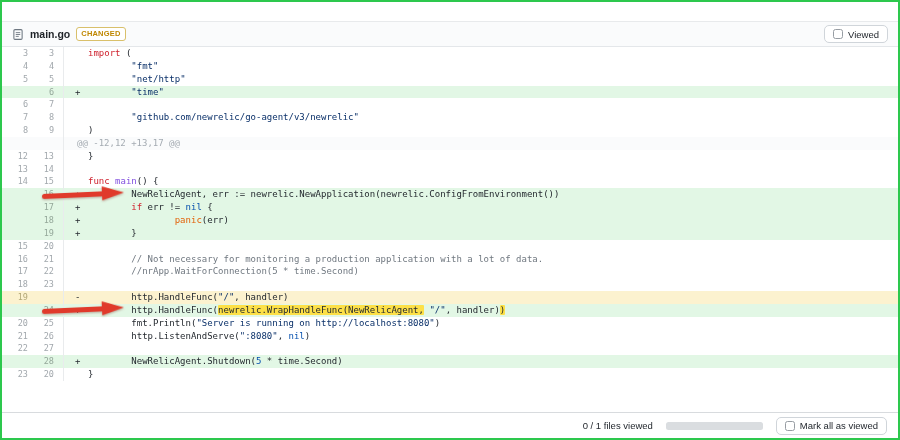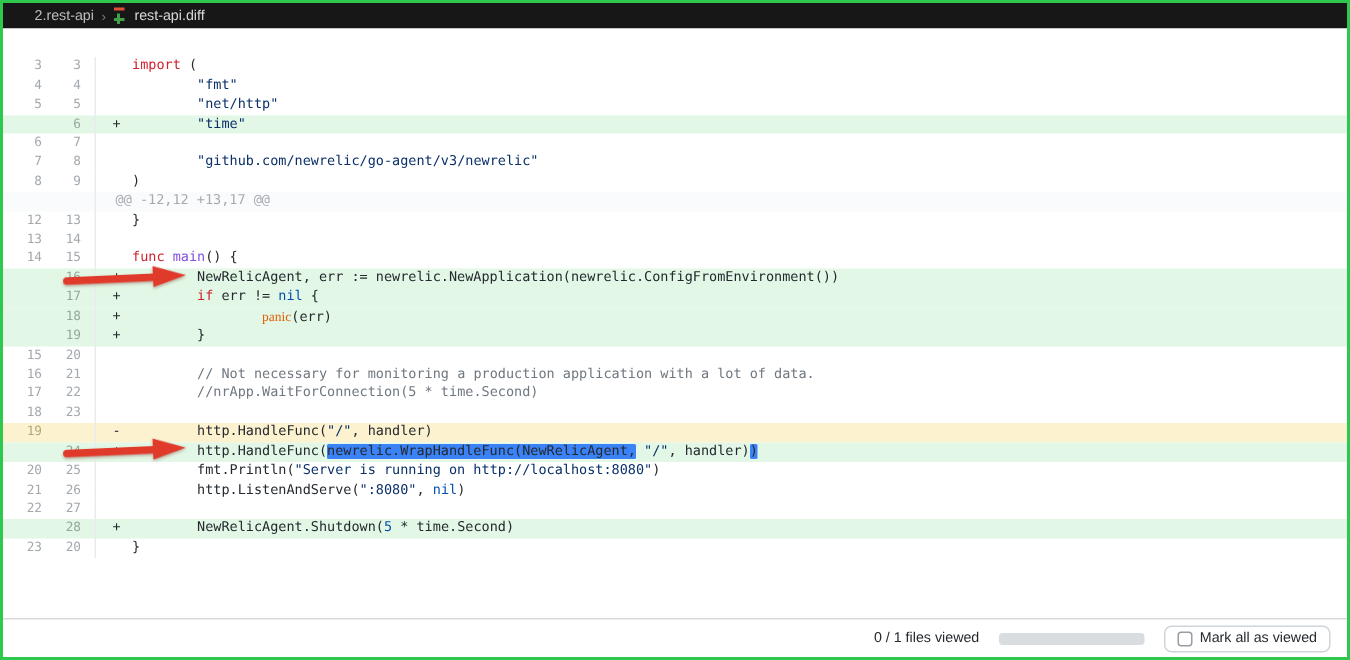--- a/index.html
+++ b/index.html
@@ -44,56 +44,60 @@
   .row.del { background:#fcf2cf; }
   .row.del .ln { color:#b3a878; }
   .row.hunk { background:#fafbfc; }
   .row.hunk .marker { width:0; padding:0; }
   .row.hunk .code { padding-left:13px; color:#a4abb2; }
 
   .tk-k { color:#cf222e; }
   .tk-s { color:#0a3069; }
   .tk-n { color:#0550ae; }
   .tk-f { color:#8250df; }
-  .tk-b { color:#e36209;font-family:Liberation Serif, serif; }
+  .tk-b { color:#e36209; }
   .tk-c { color:#707880; }
-  .tk-h { background:#3b82f6; border-radius:1px; }
+  .tk-h { background:#fde047; border-radius:1px; }
 
   
   .arrow { position:absolute; left:40px; top:50%; width:82px; height:16px; transform:translateY(-55%) rotate(-2.5deg); z-index:3; filter:drop-shadow(0.5px 1px 1px rgba(120,40,30,.4)); pointer-events:none; }
   .arrow::before { content:""; position:absolute; left:0; top:5.5px; width:63px; height:5.5px; background:#e03a2b; border-radius:3px; }
   .arrow::after { content:""; position:absolute; right:0; top:1px; width:0; height:0; border-top:7px solid transparent; border-bottom:7px solid transparent; border-left:22px solid #e03a2b; }
 
   
   .footer { height:26px; flex:none; border-top:1px solid #d8dbde; background:#fff; display:flex; align-items:center; justify-content:flex-end; gap:13px; padding-right:11px; font-size:9.5px; color:#24292f; }
   .progress { width:97px; height:8px; background:#dadde0; border-radius:2.5px; }
 
   .docicon { flex:none; display:inline-flex; }
 </style>
 </head>
 <body>
 
 <div class="window">
 
-  <div class="topbar">
-    <span class="crumb-folder">2.rest-api</span>
-    <span class="crumb-sep">›</span>
-    <span class="difficon">
-        <i class="minus"></i>
-        <i class="plus-h"></i>
-        <i class="plus-v"></i>
-      </span>
-    <span class="crumb-file">rest-api.diff</span>
-  </div>
 
   <div class="fc">
     <span class="fc-label">Files changed (1)</span>
     <a class="fc-show">show</a>
   </div>
 
+  <div class="fh">
+    <span class="docicon">
+      <svg width="12" height="13" viewBox="0 0 16 16">
+          <rect x="2.5" y="1.5" width="11" height="13" rx="1.5" fill="none" stroke="#6e7781" stroke-width="1.4"></rect>
+          <path d="M5 5.5h6M5 8h6M5 10.5h4" stroke="#6e7781" stroke-width="1.2" fill="none"></path>
+        </svg>
+    </span>
+    <span class="fh-name">main.go</span>
+    <span class="badge">CHANGED</span>
+    <span class="btn">
+      <span class="cb"></span>
+      <span>Viewed</span>
+    </span>
+  </div>
 
   <div class="diff">
       <div class="row">
         <span class="ln old">3</span>
         <span class="ln new">3</span>
         <span class="marker"></span>
         <span class="code"><span class="tk-k">import</span><span> (</span></span>
       </div>
       <div class="row">
         <span class="ln old">4</span>

